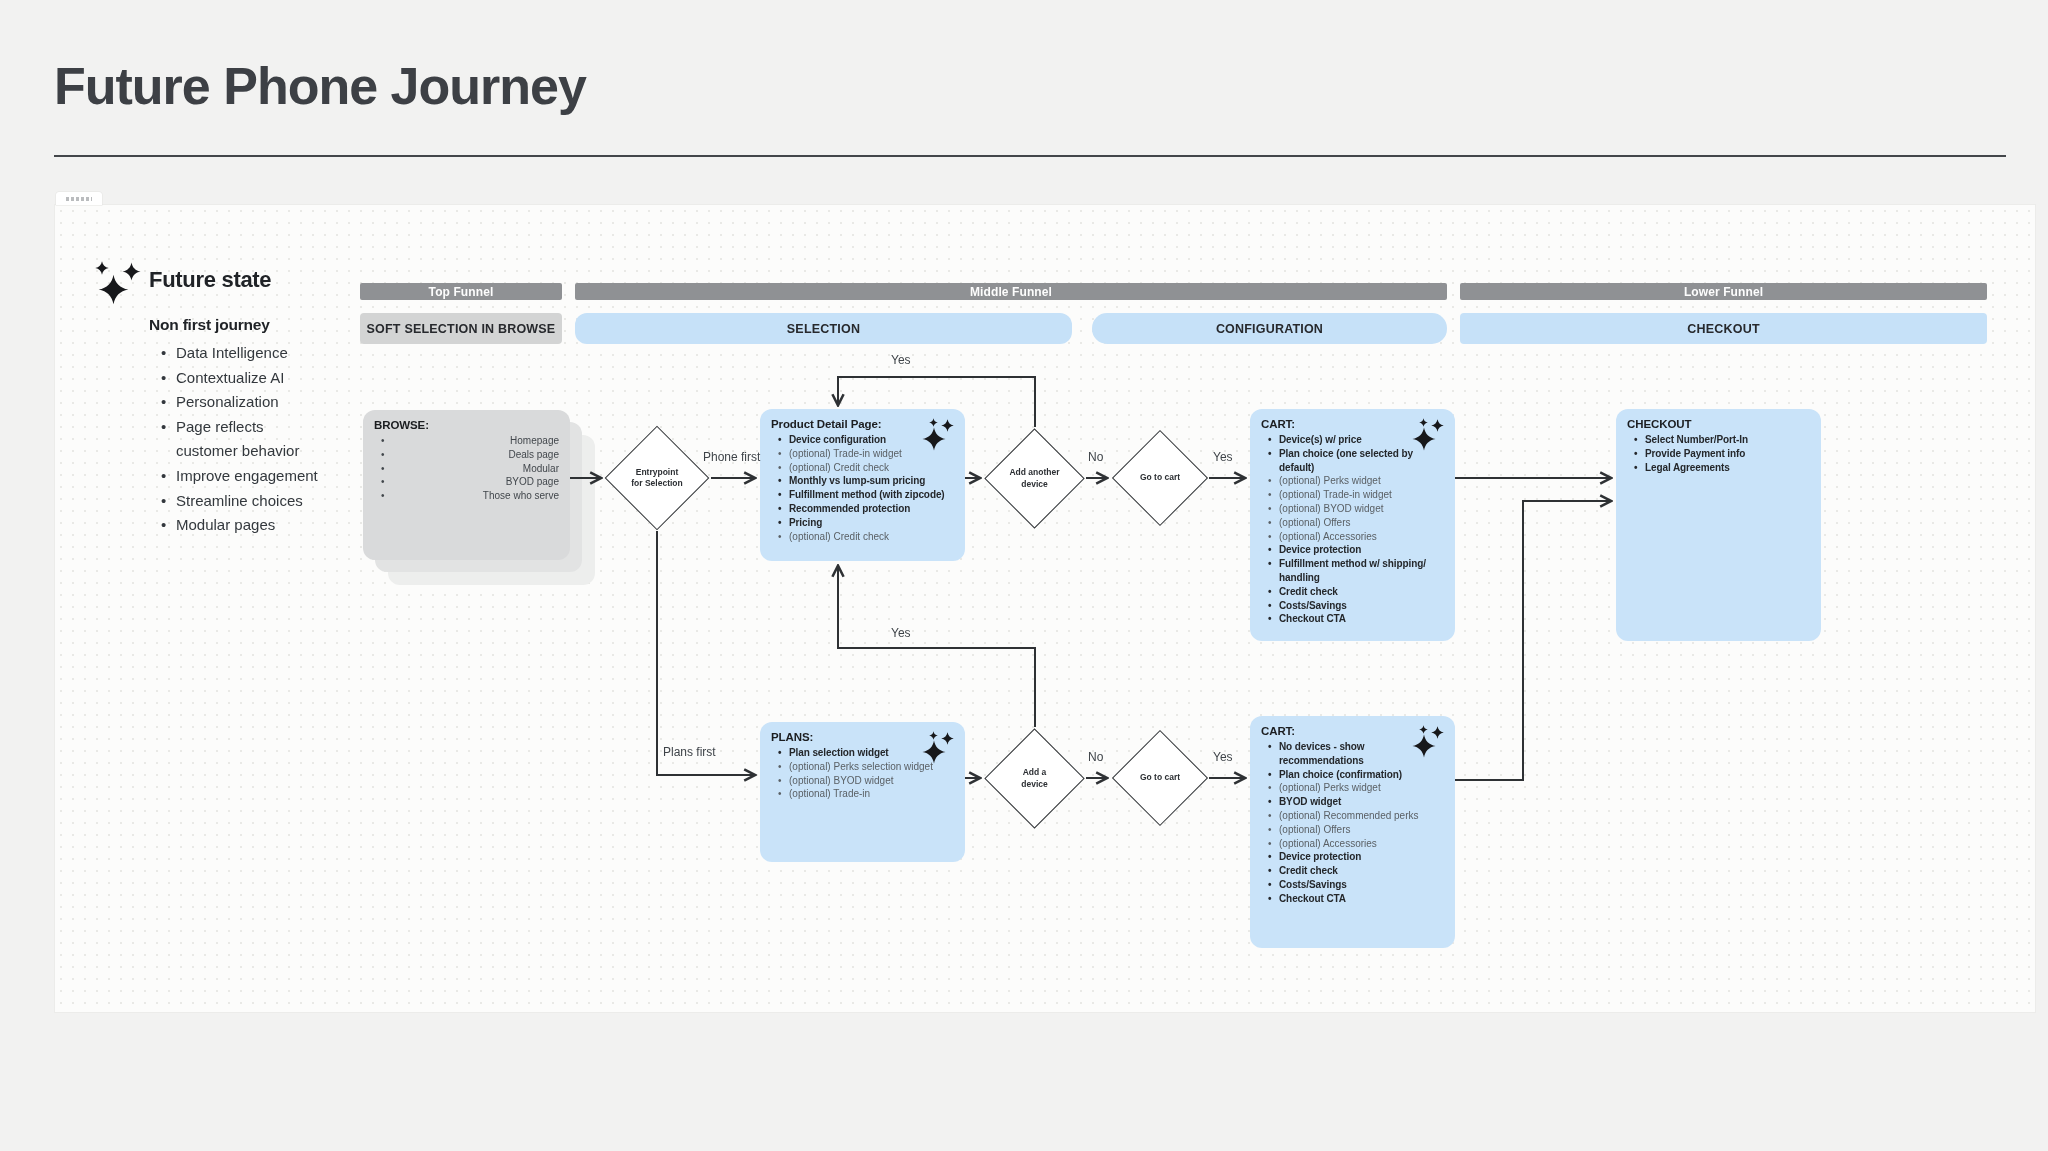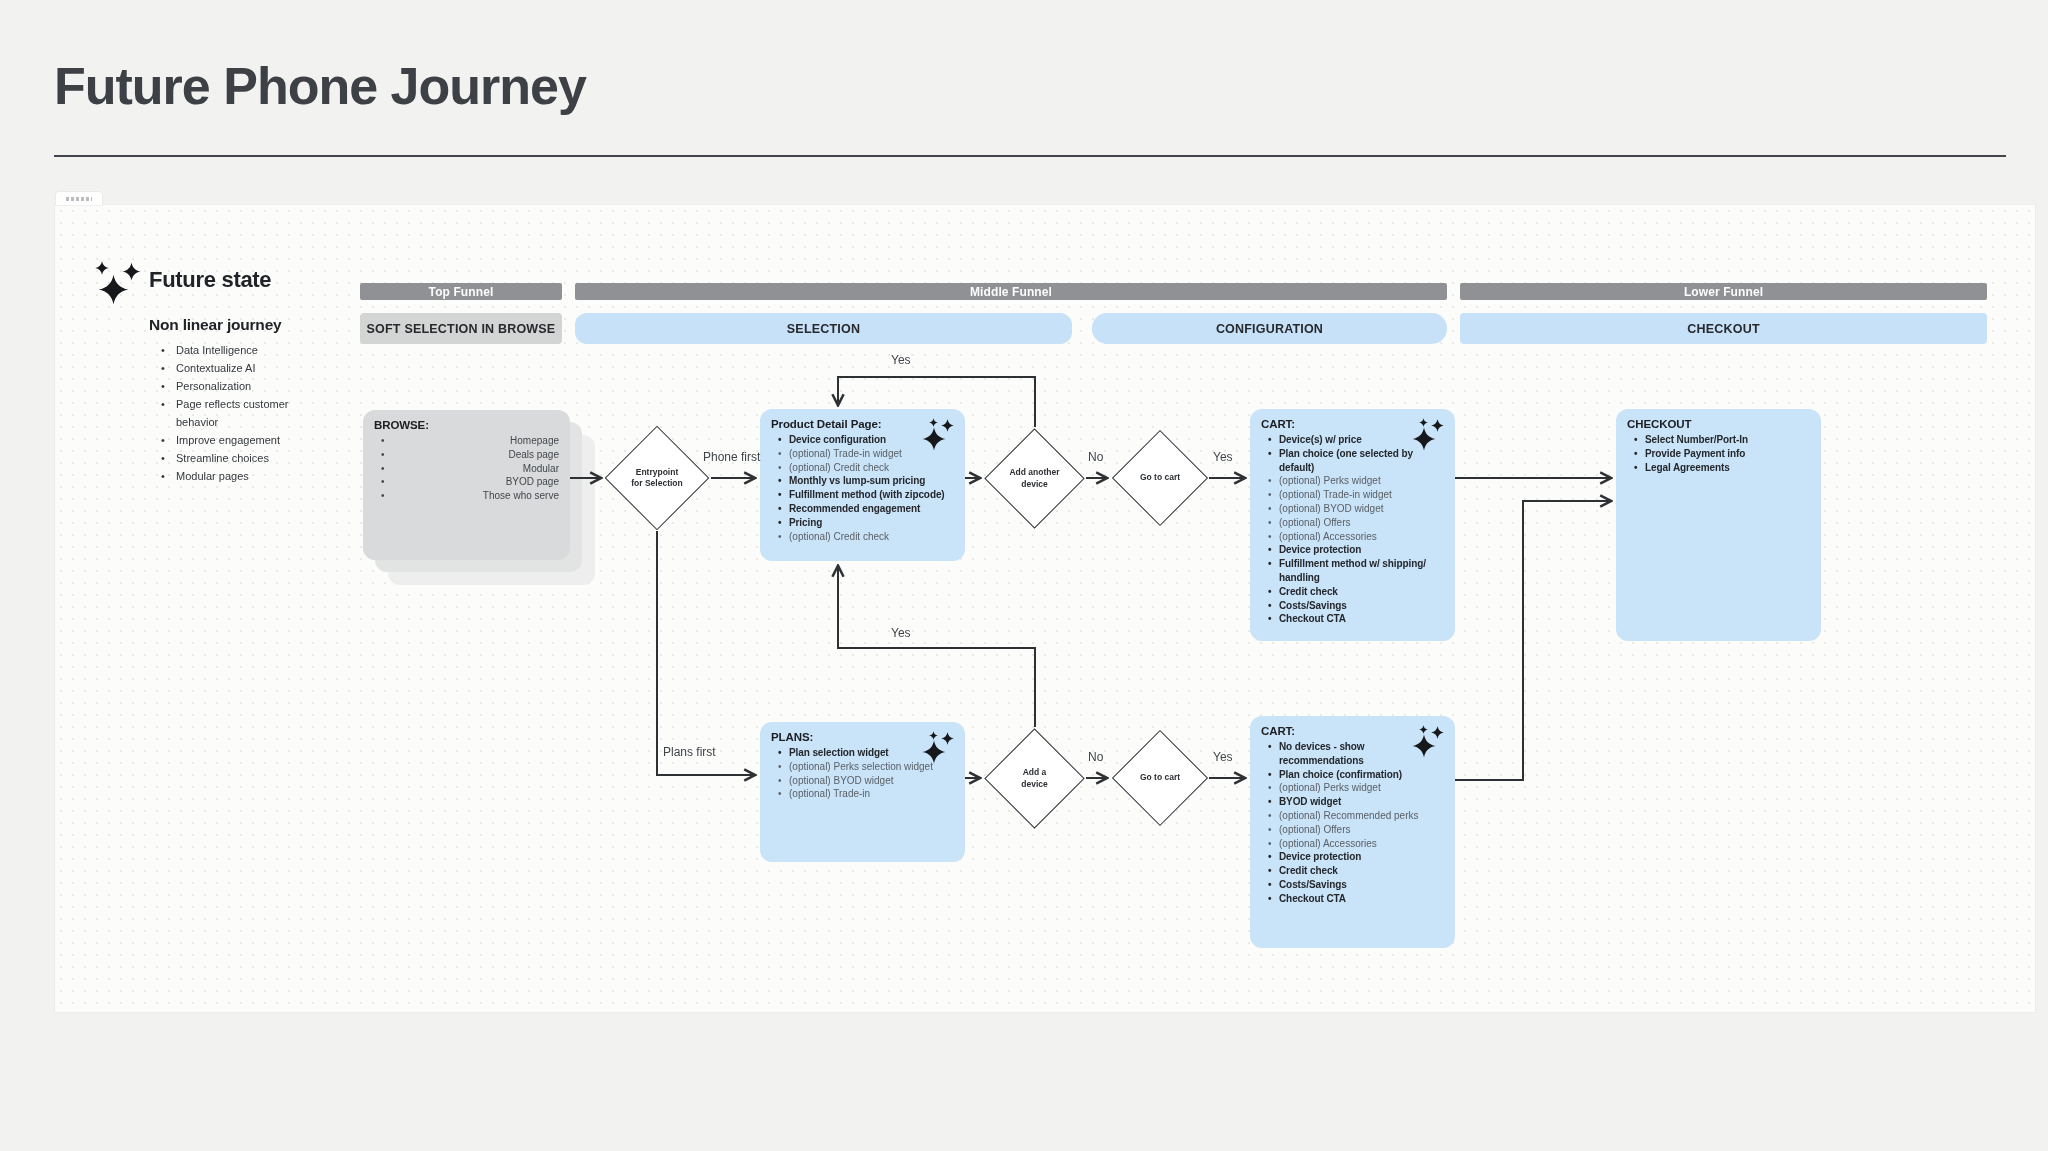--- a/index.html
+++ b/index.html
@@ -16,21 +16,21 @@
           border-radius:3px 3px 0 0;box-shadow:0 0 0 0.5px #e3e3e1;display:flex;align-items:center;justify-content:center;}
   .corner-tab::after{content:"";width:26px;height:4px;
           background:repeating-linear-gradient(90deg,#babcbe 0 3px,transparent 3px 5px);}
 
   
   .legend{position:absolute;left:40px;top:56px;width:240px;}
   .legend-head{display:flex;align-items:flex-start;gap:8px;}
   .legend-title{font-size:22px;font-weight:700;color:#202327;margin-top:6px;letter-spacing:-0.3px;}
   .legend-sub{font-size:15.5px;font-weight:700;color:#202327;margin:5px 0 0 54px;letter-spacing:-0.2px;}
   .legend-list{margin:7px 0 0 64px;padding:0;list-style:none;}
-  .legend-list li{position:relative;font-size:11px;color:#33383d;line-height:1.64;padding-left:17px;width:142px;}
+  .legend-list li{position:relative;font-size:15px;color:#33383d;line-height:1.64;padding-left:17px;width:142px;}
   .legend-list li::before{content:"•";position:absolute;left:2px;color:#33383d;}
 
   
   .funnel{position:absolute;top:78px;height:17px;background:#8f9194;color:#fdfdfd;font-size:12px;font-weight:700;
           display:flex;align-items:center;justify-content:center;border-radius:2px;letter-spacing:0.1px;}
   #funnel-top{left:305px;width:202px;}
   #funnel-middle{left:520px;width:872px;}
   #funnel-lower{left:1405px;width:527px;}
   .stage{position:absolute;top:108px;height:31px;border-radius:4px;display:flex;align-items:center;justify-content:center;
          font-size:12.5px;font-weight:700;color:#27292d;letter-spacing:0.2px;}
@@ -116,21 +116,21 @@
       <div class="legend-head">
         <span>
           <svg width="46" height="46">
               <use href="#spark" x="0" y="0" width="14" height="14"></use>
               <use href="#spark" x="27" y="1" width="19" height="19"></use>
               <use href="#spark" x="3" y="13" width="31" height="31"></use>
             </svg>
         </span>
         <div class="legend-title">Future state</div>
       </div>
-      <div class="legend-sub">Non linear journey</div>
+      <div class="legend-sub">Non first journey</div>
       <ul class="legend-list">
         <li>Data Intelligence</li>
         <li>Contextualize AI</li>
         <li>Personalization</li>
         <li>Page reflects customer behavior</li>
         <li>Improve engagement</li>
         <li>Streamline choices</li>
         <li>Modular pages</li>
       </ul>
     </div>
@@ -165,21 +165,21 @@
             <use href="#spark" x="2" y="9" width="24" height="24"></use>
           </svg>
       </span>
       <h3>Product Detail Page:</h3>
       <ul>
         <li class="main">Device configuration</li>
         <li class="opt">(optional) Trade-in widget</li>
         <li class="opt">(optional) Credit check</li>
         <li class="main">Monthly vs lump-sum pricing</li>
         <li class="main">Fulfillment method (with zipcode)</li>
-        <li class="main">Recommended engagement</li>
+        <li class="main">Recommended protection</li>
         <li class="main">Pricing</li>
         <li class="opt">(optional) Credit check</li>
       </ul>
     </div>
 
     <div class="fbox blue" id="box-cart1">
       <span class="spark">
         <svg width="34" height="34">
             <use href="#spark" x="9" y="0" width="9" height="9"></use>
             <use href="#spark" x="21" y="1" width="13" height="13"></use>

